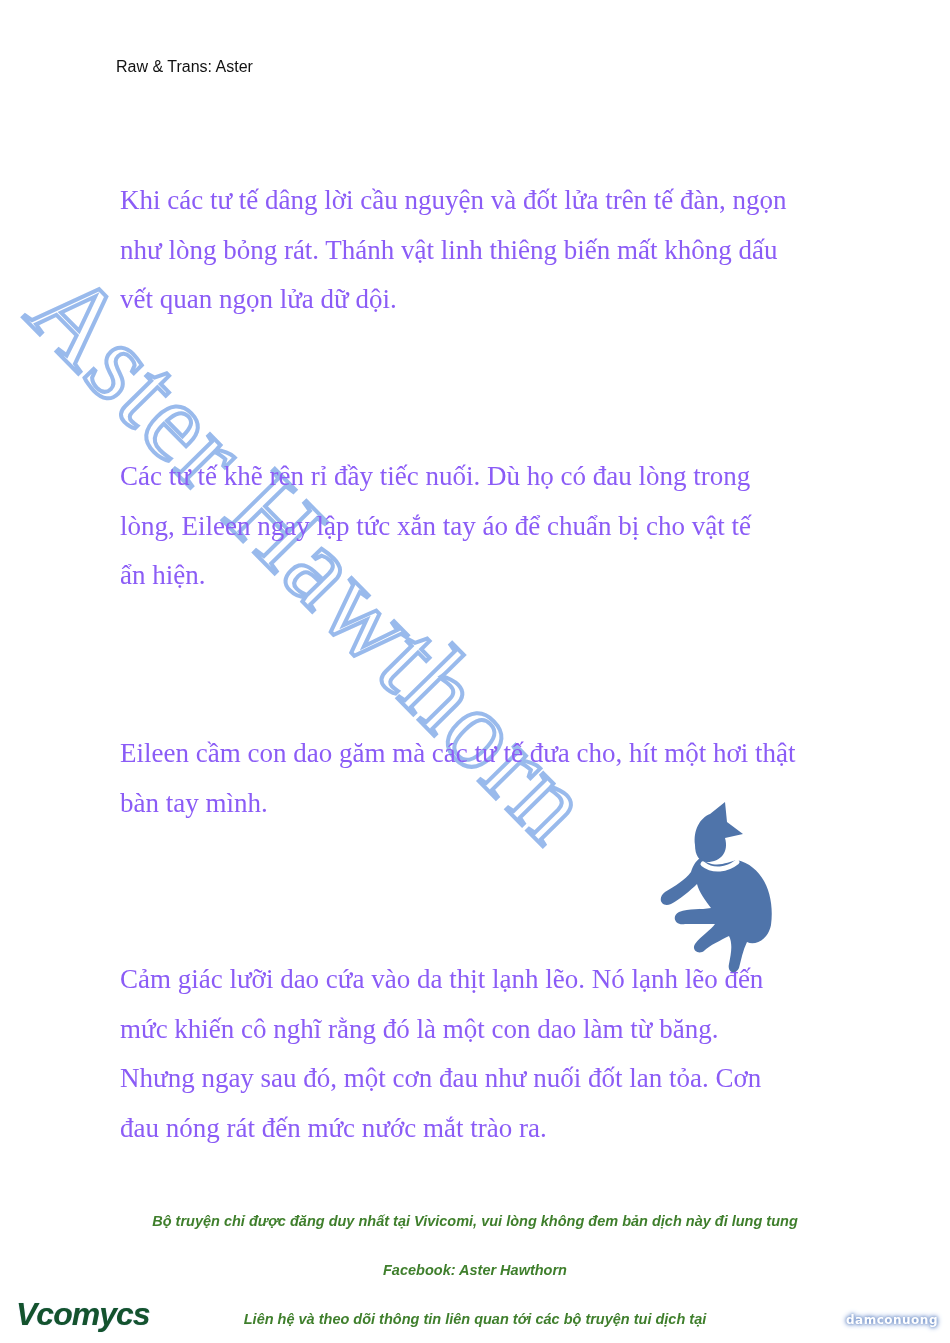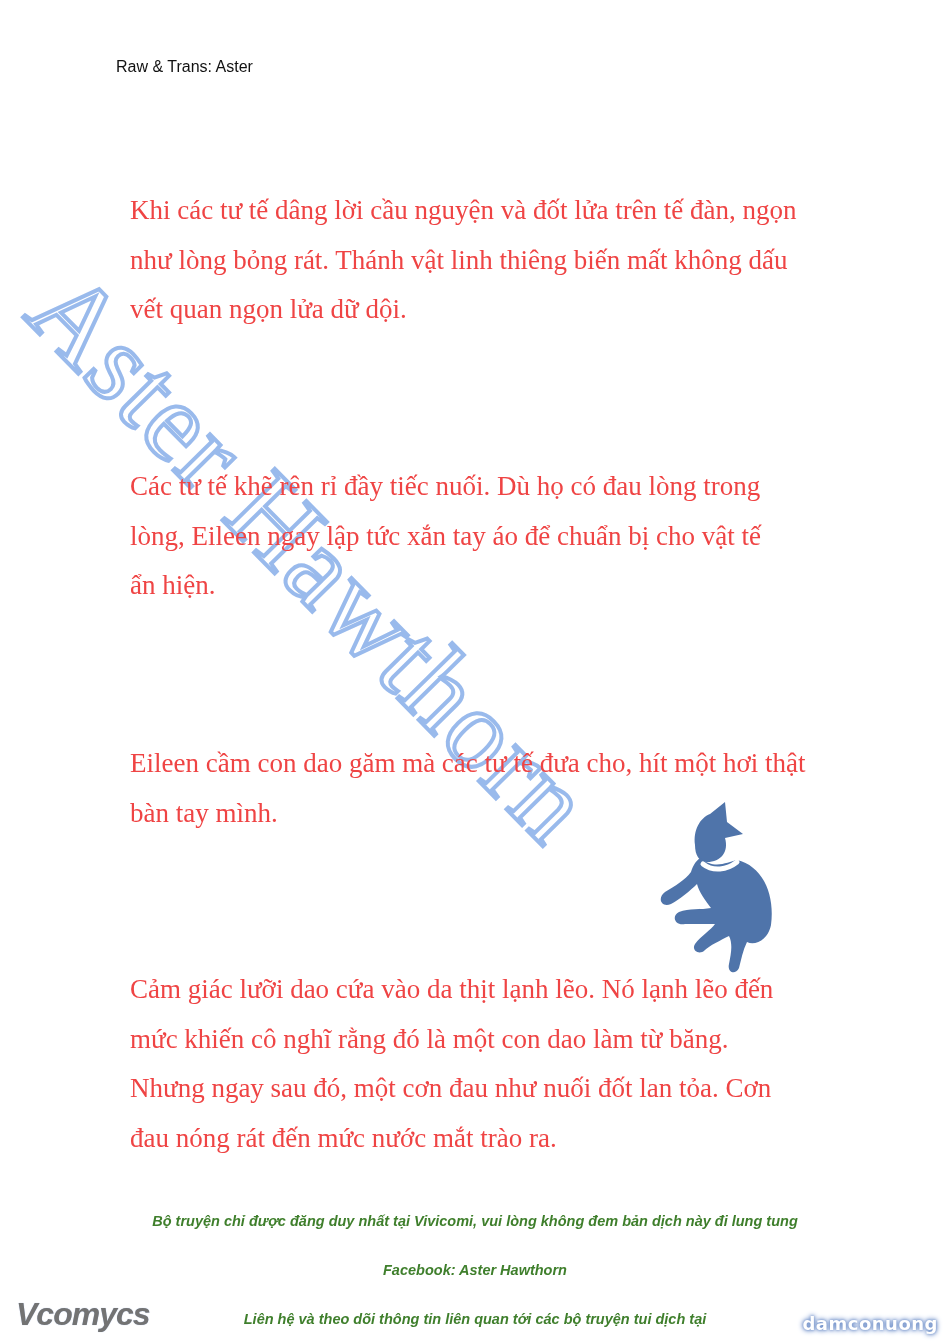--- a/index.html
+++ b/index.html
@@ -28,22 +28,22 @@
       color: #111111;
       margin: 0;
     }
     .body-text {
       position: absolute;
       left: 116px;
       width: 730px;
       font-family: "Liberation Serif", serif;
       font-size: 27px;
       line-height: 49.5px;
-      color: #ef4444;
-      margin: 14px;
+      color: #8b5cf6;
+      margin: 4px;
     }
     .para-line { display: block; white-space: nowrap; }
     #para-1 { top: 172px; }
     #para-2 { top: 448px; }
     #para-3 { top: 725px; }
     #para-4 { top: 951px; }
 
     .watermark {
       position: absolute;
       left: 95px;
@@ -86,30 +86,30 @@
 
     .logo-left {
       position: absolute;
       left: 16px;
       top: 1296px;
       font-family: "Liberation Sans", sans-serif;
       font-weight: bold;
       font-style: italic;
       font-size: 32px;
       letter-spacing: -1px;
-      color: #737373;
+      color: #14532d;
       text-shadow: 0 0 1px #a9bde0;
     }
     .logo-right {
       position: absolute;
       right: 12px;
       top: 1313px;
       font-family: "DejaVu Sans", sans-serif;
       font-weight: bold;
-      font-size: 18px;
+      font-size: 12px;
       color: #ffffff;
       text-shadow: 0 0 3px #6f8fc8, 0 0 5px #6f8fc8, 0 0 6px #9ab2dd;
       letter-spacing: 0.5px;
     }
   </style>
 </head>
 <body>
 
 <div class="page">
 

